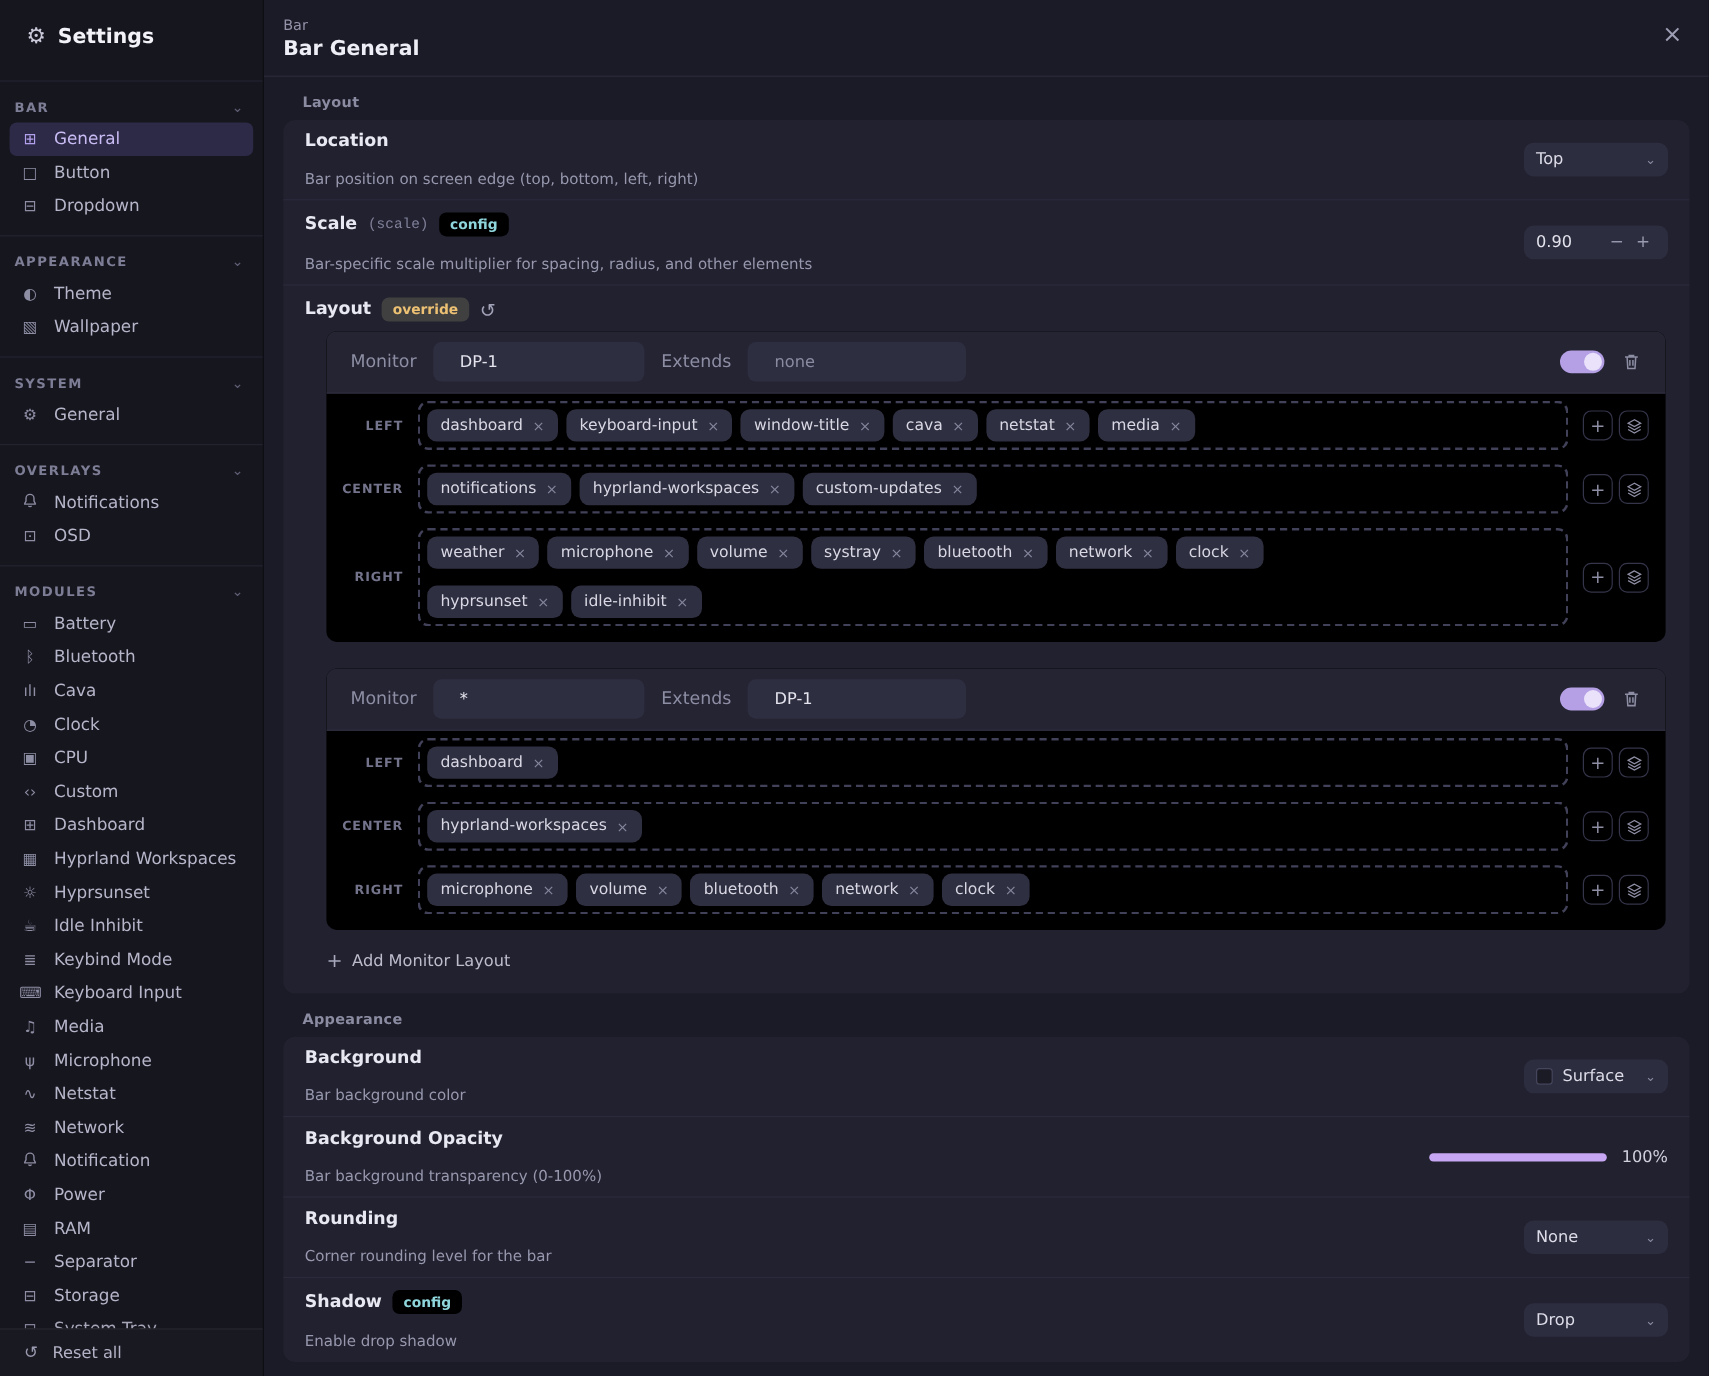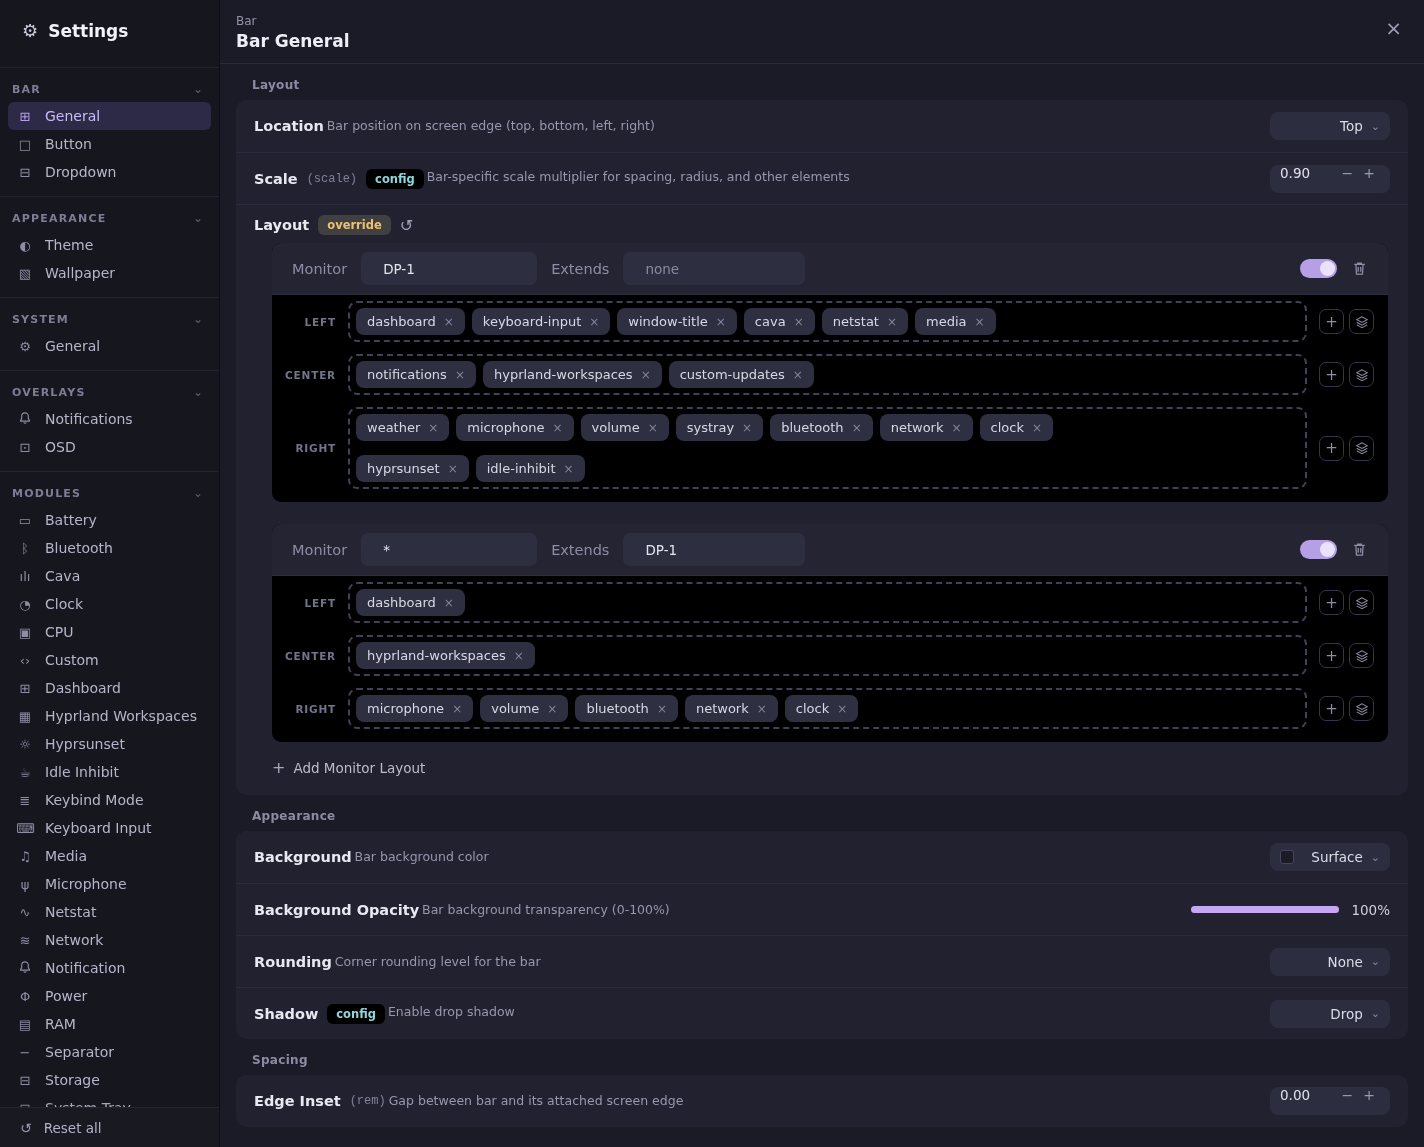--- a/index.html
+++ b/index.html
@@ -29,36 +29,36 @@
   .crumb { font-size:12px; color:#9292a8; margin-bottom:3px; }
   .page-title { font-size:17px; font-weight:bold; color:#eeeef6; }
   .close-btn { position:absolute; top:18px; right:22px; font-size:20px; color:#9d9db4; line-height:1; cursor:default; }
 
   .content { padding:0 16px; }
   .section-label { font-size:12px; font-weight:bold; color:#8b8ba2; letter-spacing:.3px; margin:14px 0 8px 16px; }
   .card { background:#21212f; border-radius:10px; overflow:hidden; }
   .row { display:flex; align-items:center; justify-content:space-between; padding:10px 18px; min-height:52px; }
   .row + .row, .row + .row-col, .row-col + .row { border-top:1px solid #2a2a3c; }
   .row-col { padding:10px 18px 0; border-top:1px solid #2a2a3c; }
-  .row-info { display:flex; flex-direction:row; gap:3px; }
+  .row-info { display:flex; flex-direction:column; gap:15px; }
   .row-title-line { display:flex; align-items:center; gap:9px; }
   .row-title { font-size:14.5px; font-weight:bold; color:#e8e8f2; }
   .row-code { font-family:Liberation Mono, monospace; font-size:12px; color:#80809a; }
   .row-desc { font-size:12.5px; color:#9797ae; }
   .badge { font-size:11.5px; font-weight:bold; padding:3px 9px; border-radius:6px; }
   .badge.config { color:#8fd6dc; background:#000000; }
   .badge.override { color:#edc173; background:#404040; }
   .reset-ic { color:#a2a2b8; font-size:16px; }
 
   
   .select { display:flex; align-items:center; gap:8px; background:#2d2d40; border-radius:8px; height:28px; width:120px; padding:0 10px; font-size:13.5px; color:#dcdce8; flex:none; }
-  .select .sel-label { flex:1; text-align:right; }
+  .select .sel-label { flex:1; text-align:left; }
   .select .chev { color:#8a8aa0; font-size:11px; }
   .swatch { width:14px; height:14px; border-radius:3px; background:#1b1b26; border:1px solid #45455c; flex:none; }
-  .stepper { display:flex; background:#2d2d40; border-radius:8px; height:28px; width:120px; padding:0 10px; font-size:13.5px; color:#e2e2ec; flex:none; }
+  .stepper { display:flex; align-items:center; background:#2d2d40; border-radius:8px; height:28px; width:120px; padding:0 10px; font-size:13.5px; color:#e2e2ec; flex:none; }
   .stepper .val { flex:1; }
   .stepper .st-btn { color:#9a9ab0; font-size:14px; padding:0 5px; cursor:default; }
   .slider-wrap { display:flex; align-items:center; gap:12px; }
   .slider-track { width:148px; height:7px; border-radius:4px; background:#c7a7f3; }
   .slider-pct { font-size:13.5px; color:#d0d0dd; }
 
   
   .monitor-card { background:#000000; border-radius:9px; margin:8px 2px 0 18px; overflow:hidden; }
   .monitor-head { display:flex; align-items:center; gap:14px; background:#242433; padding:9px 20px; border-bottom:1px solid #2e2e40; }
   .mon-label { font-size:14.5px; color:#8d8da4; }

